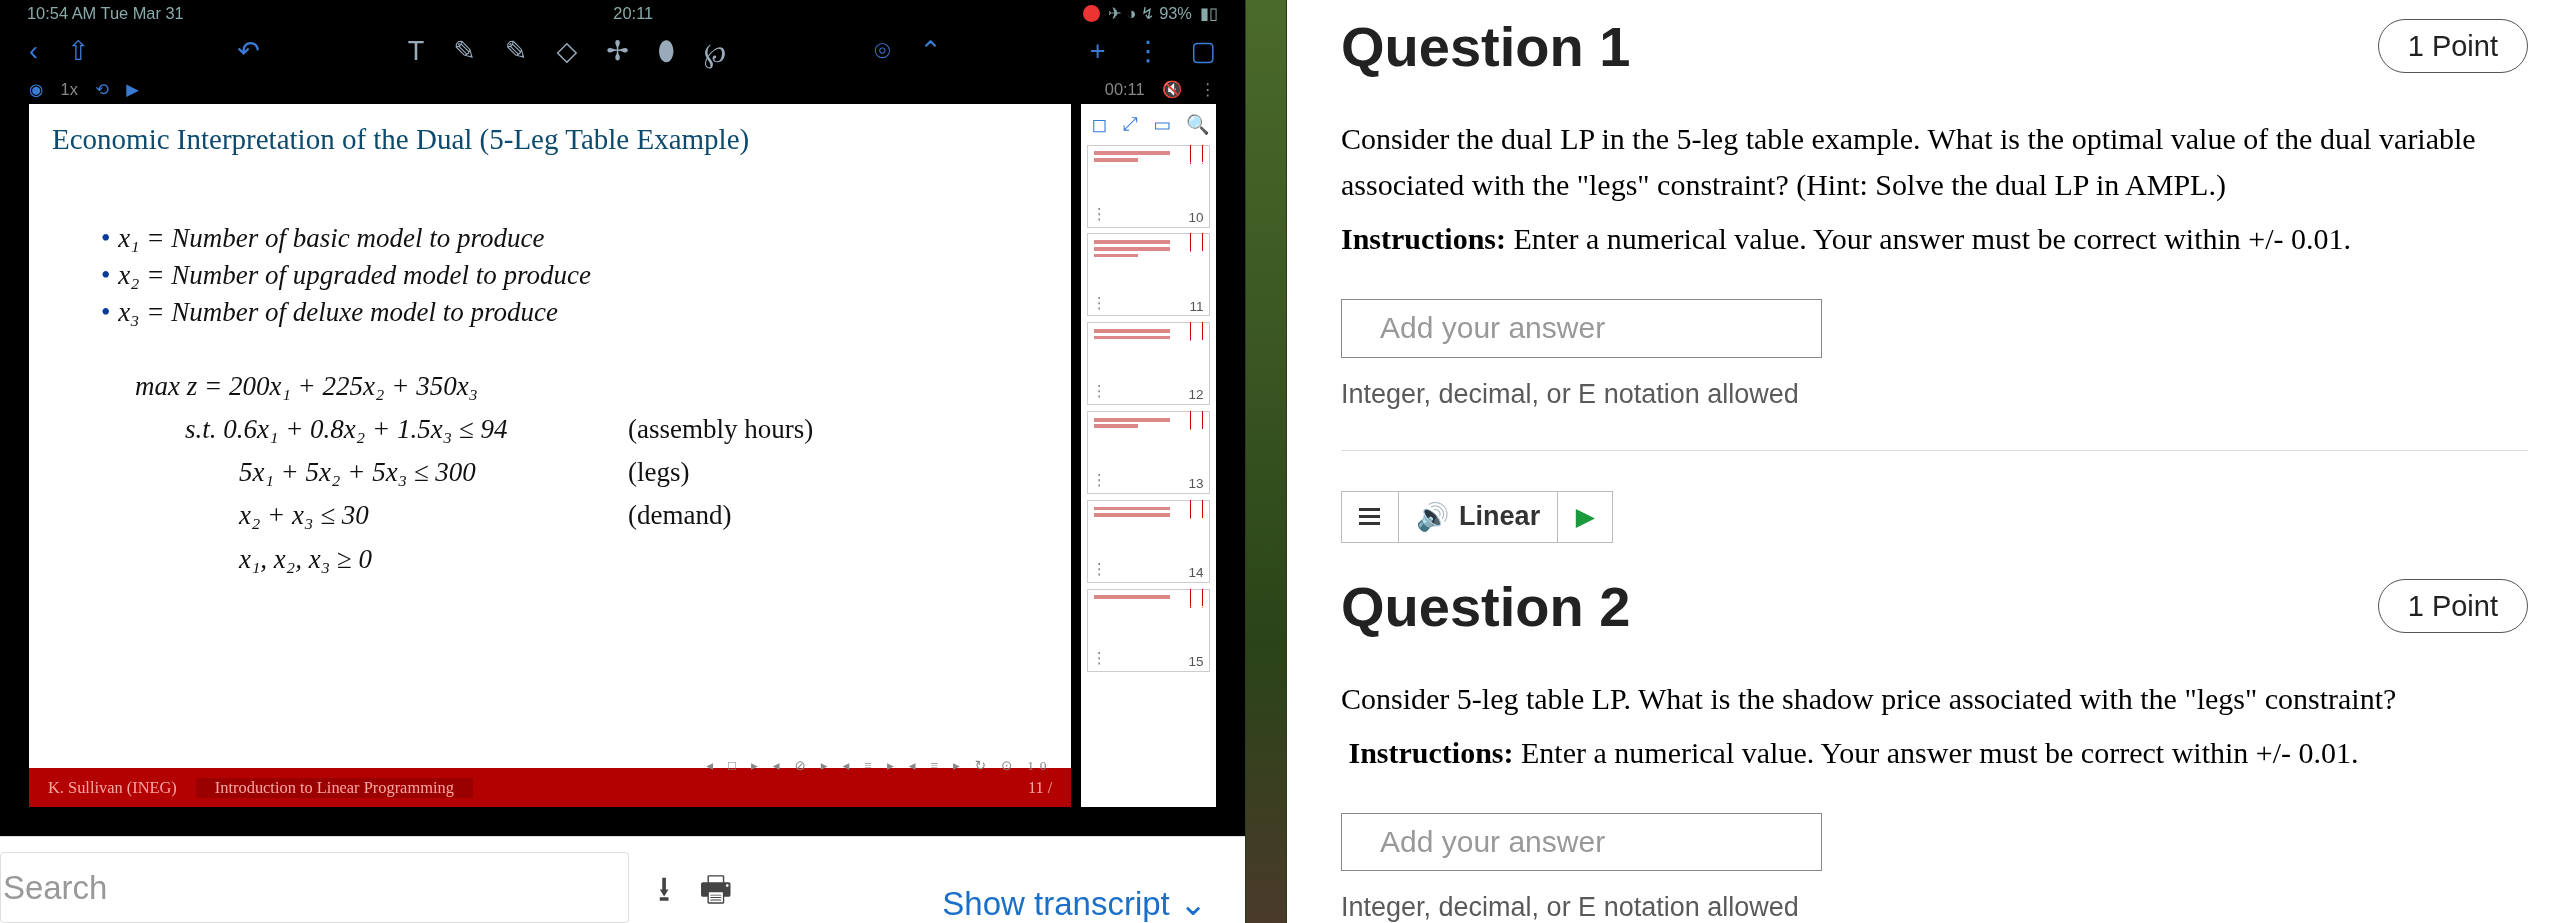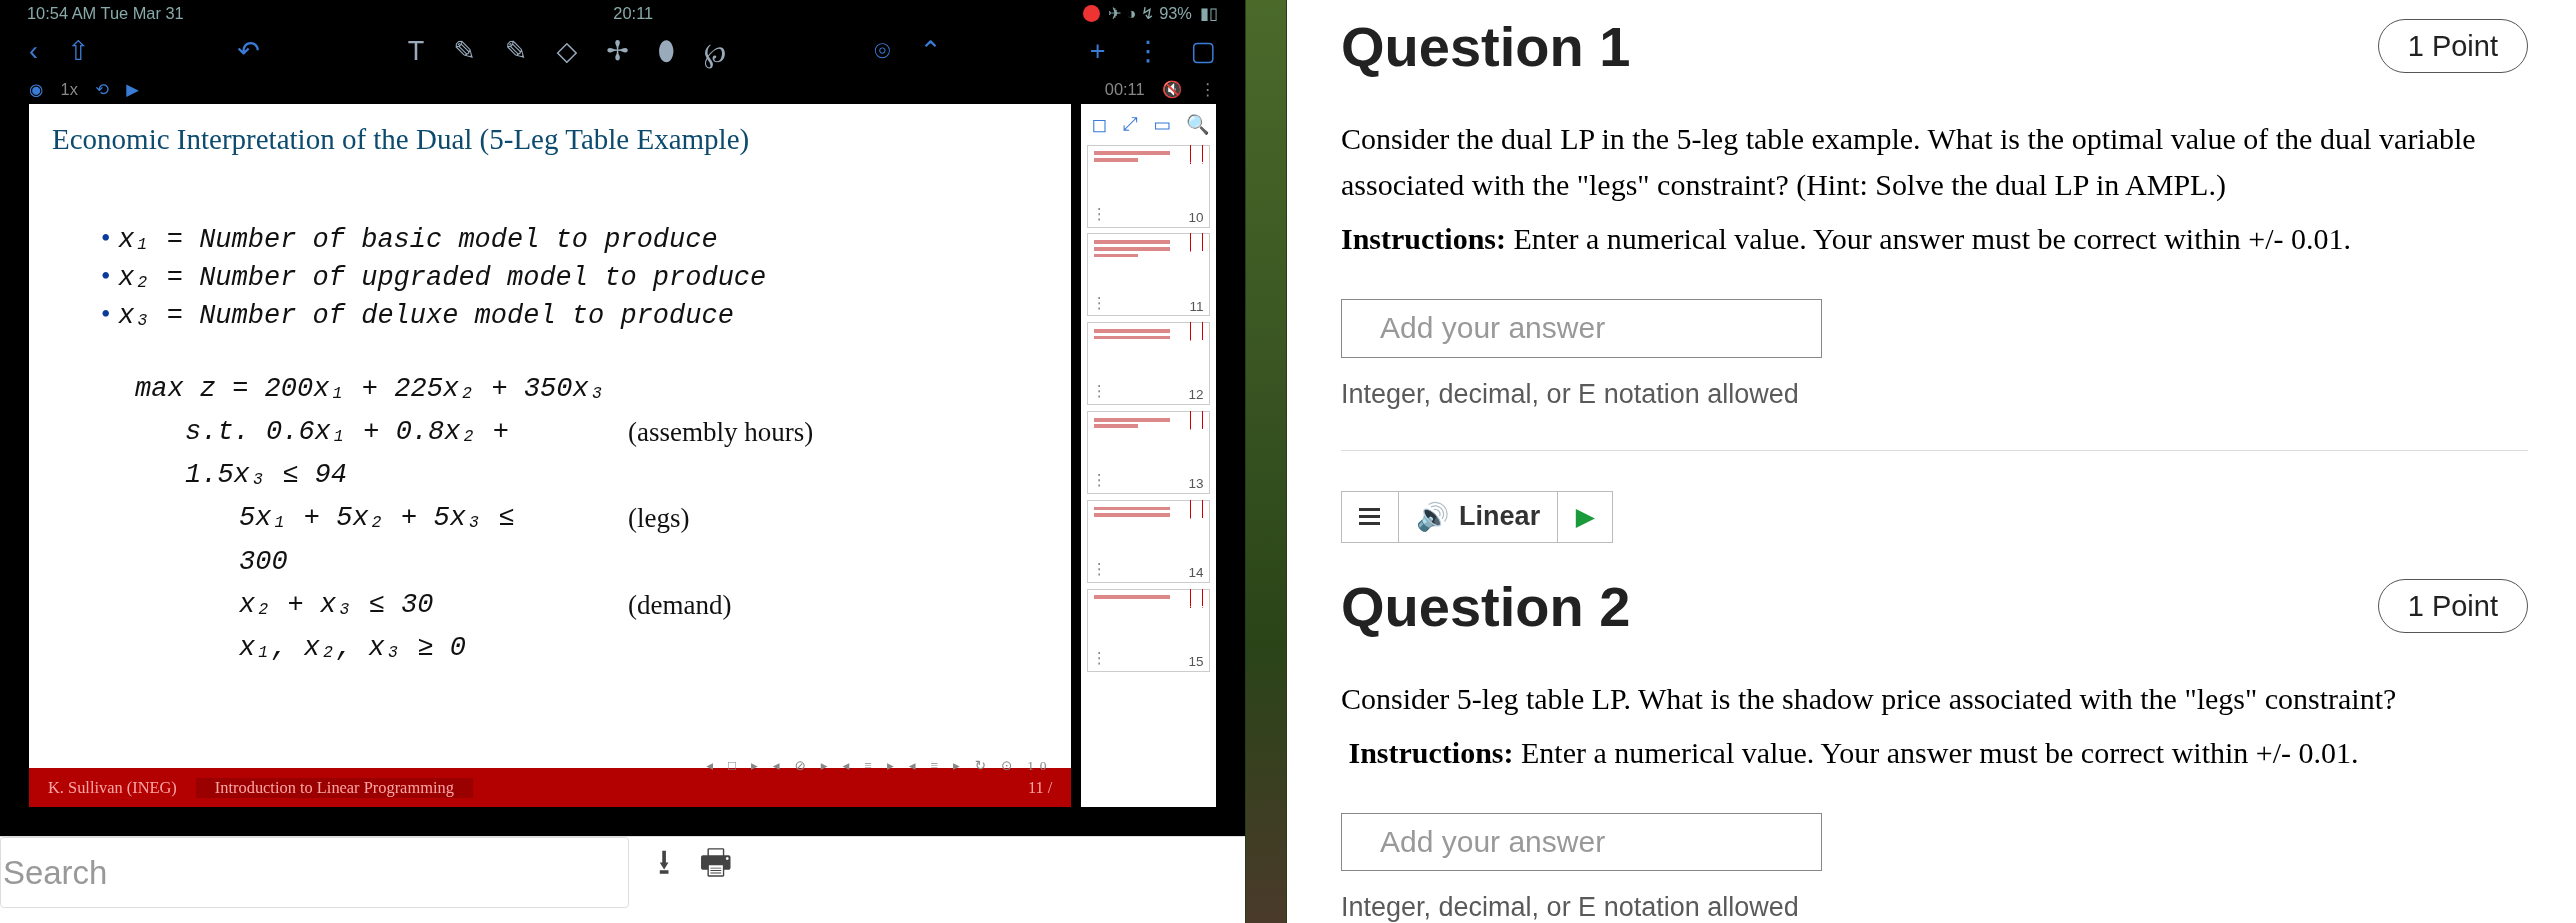--- a/index.html
+++ b/index.html
@@ -155,21 +155,21 @@
     padding:5.8px;
   }
   .thumb .tline { height:3.8px; background:#d88; margin-bottom:2.9px; width:70%; }
   .thumb .tline.short { width:40%; }
   .thumb .dotmenu { position:absolute; bottom:3.8px; left:3.8px; color:#888; font-size:15.4px;}
 
   .video-bottom {
     height: 87px;
     background:#fff;
     display:flex;
-    align-items:flex-start;
+    align-items:flex-end;
     padding: 0 0 0 0;
     gap: 29px;
     border-top:1px solid #ddd;
   }
   .search-field {
     flex: 0 0 629px;
     height: 71px;
     border:1px solid #ddd;
     border-radius:3.8px;
     font-size:33px;
@@ -266,21 +266,21 @@
     border-right:1.9px solid #bbb;
     font-size:27px;
     color:#333;
     gap:9.6px;
   }
   .listen-seg:last-child { border-right:none; }
   .listen-seg.play { color:#1a9a3a; font-size:25px;}
   .hamburger { display:flex; flex-direction:column; gap:3.8px;}
   .hamburger span { width:21px; height:2.9px; background:#333; display:block;}
   .rec-dot { width:17.3px; height:17.3px; background:#e33; border-radius:50%; display:inline-block;}
-  .ital { font-style: italic; font-family: Liberation Mono, monospace; }
+  .ital { font-style: italic; font-family: Liberation Serif, serif; }
 </style>
 </head>
 <body>
 
 <div class="left-pane">
   <div class="ipad-frame">
 
     <div class="ipad-statusbar">
       <span>10:54 AM   Tue Mar 31</span>
       <span>20:11</span>
@@ -430,20 +430,24 @@
     </div>
   </div>
 
   <div class="video-bottom">
     <div class="search-field">
       <span style="color:#999;">Search</span>
     </div>
     <span class="vb-icon">⭳</span>
     <span class="vb-icon">🖶</span>
     <span class="vb-spacer"></span>
+    <div class="show-transcript">
+      <span>Show transcript</span>
+      <span>⌄</span>
+    </div>
   </div>
 </div>
 
 <div class="mid-strip"></div>
 
 <div class="right-pane">
 
   <div class="q-head">
     <div class="q-title">Question 1</div>
     <div class="pt-badge">1 Point</div>

